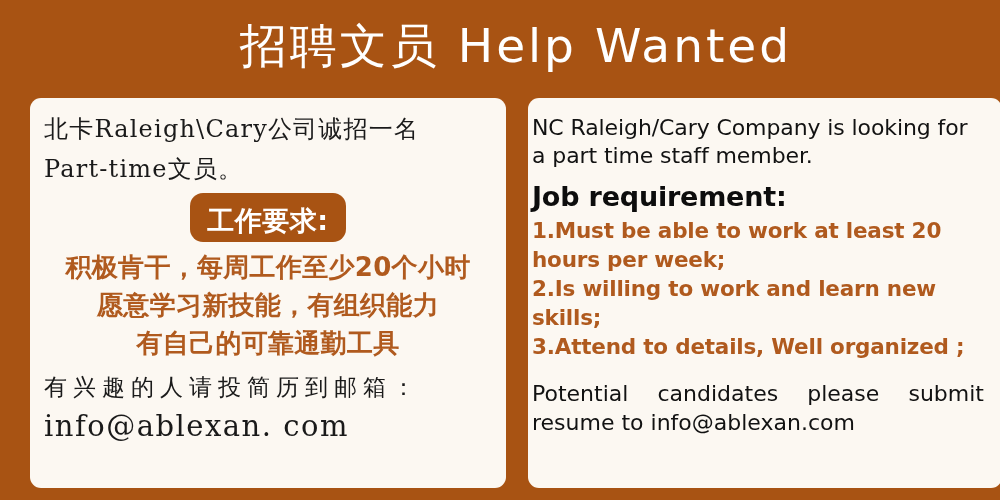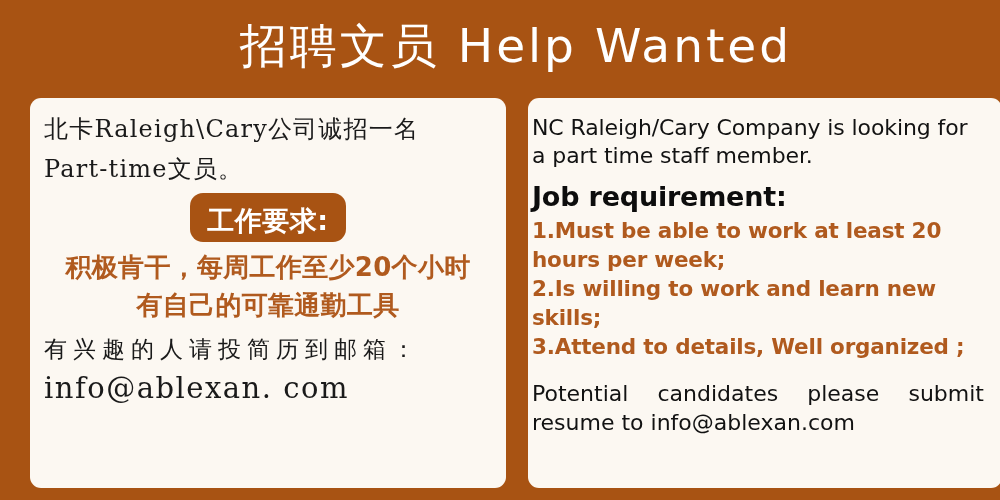--- a/index.html
+++ b/index.html
@@ -177,20 +177,21 @@
 
   <div class="panel panel-left">
     <div class="cn-serif l-line1">北卡Raleigh\Cary公司诚招一名</div>
     <div class="cn-serif l-line2">Part-time文员。</div>
 
     <div class="badge-row">
       <span class="badge">工作要求:</span>
     </div>
 
     <div class="l-req r1">积极肯干，每周工作至少20个小时</div>
+    <div class="l-req">愿意学习新技能，有组织能力</div>
     <div class="l-req">有自己的可靠通勤工具</div>
 
     <div class="cn-serif l-contact">有兴趣的人请投简历到邮箱：</div>
     <div class="cn-serif l-email">info@ablexan. com</div>
   </div>
 
   <div class="panel panel-right r-body">
     <div class="r-intro">NC Raleigh/Cary Company is looking for a part time staff member.</div>
     <div class="r-heading">Job requirement:</div>
 

